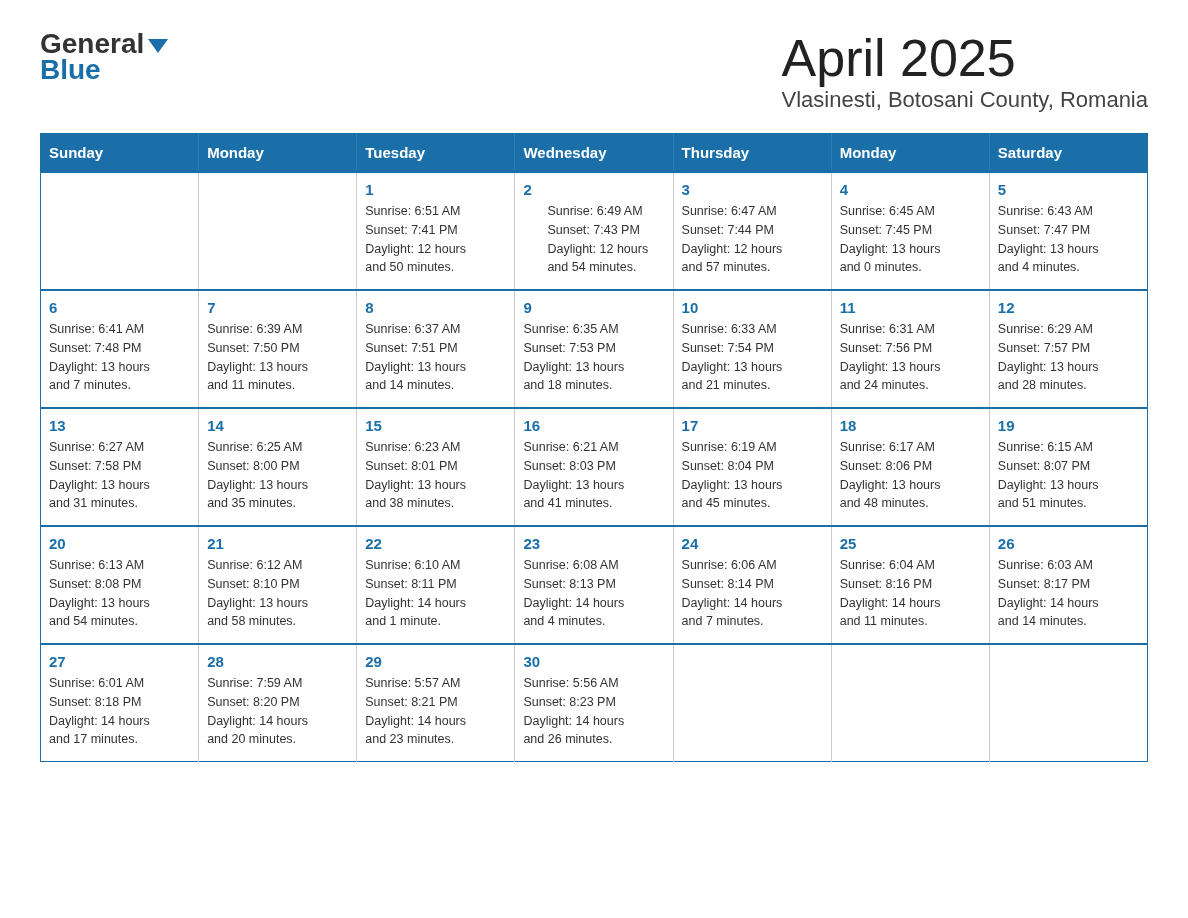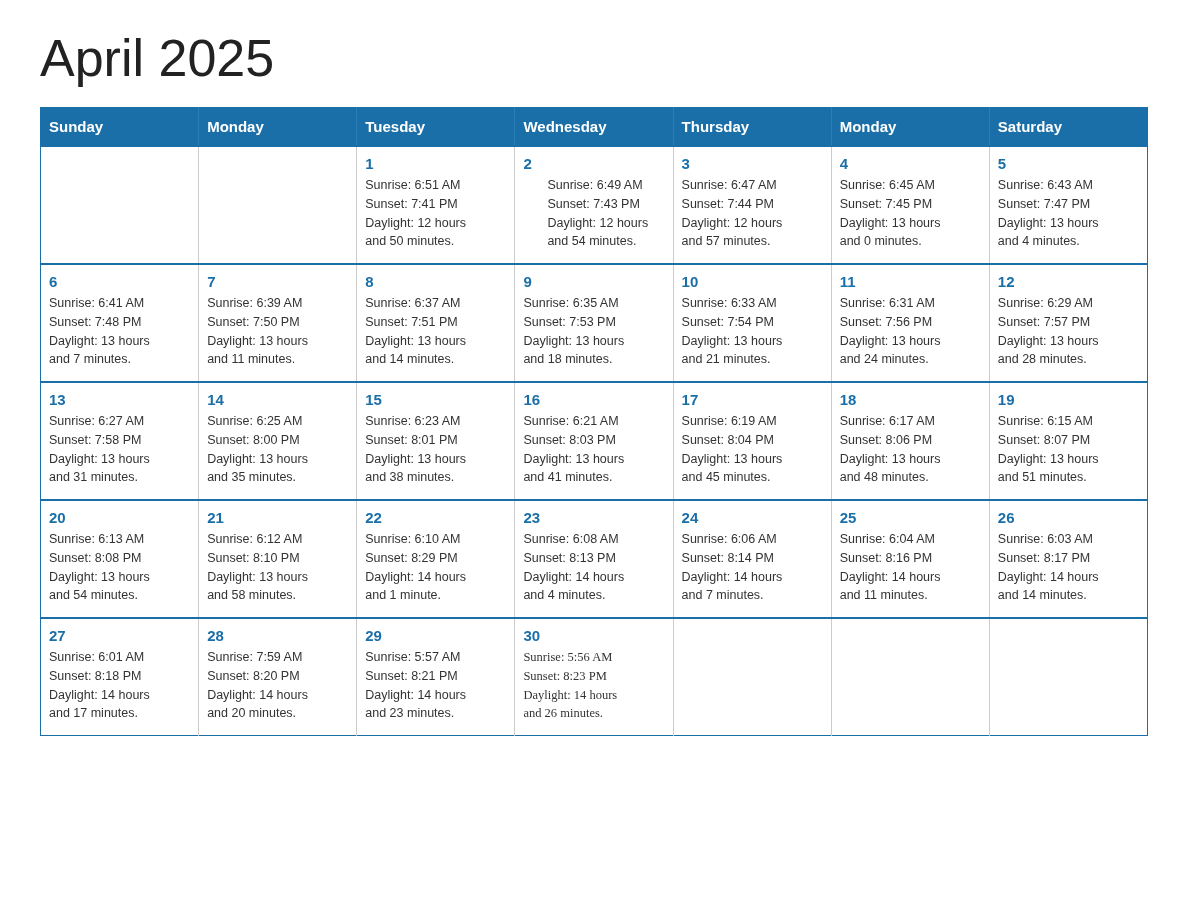--- a/index.html
+++ b/index.html
@@ -102,22 +102,29 @@
       line-height: 1.5;
     }
     .empty-cell {
       background: #fff;
     }
   </style>
 </head>
 <body>
 
 <div class="header">
+  <div class="logo">
+    <div class="logo-text">
+      General<span class="logo-arrow"></span>
+    </div>
+    <div class="logo-line2">Blue</div>
+  </div>
   <div class="title-block">
     <h1>April 2025</h1>
+    <h2>Vlasinesti, Botosani County, Romania</h2>
   </div>
 </div>
 
 <table class="calendar">
   <thead>
     <tr>
     <th>Sunday</th>
         <th>Monday</th>
         <th>Tuesday</th>
         <th>Wednesday</th>
@@ -279,21 +286,21 @@
         <td>
           <div class="day-number">21</div>
           <div class="day-info" style="white-space: pre-line;">Sunrise: 6:12 AM
 Sunset: 8:10 PM
 Daylight: 13 hours
 and 58 minutes.</div>
         </td>
         <td>
           <div class="day-number">22</div>
           <div class="day-info" style="white-space: pre-line;">Sunrise: 6:10 AM
-Sunset: 8:29 PM
+Sunset: 8:11 PM
 Daylight: 14 hours
 and 1 minute.</div>
         </td>
         <td>
           <div class="day-number">23</div>
           <div class="day-info" style="white-space: pre-line;">Sunrise: 6:08 AM
 Sunset: 8:13 PM
 Daylight: 14 hours
 and 4 minutes.</div>
         </td>
@@ -336,21 +343,21 @@
         </td>
         <td>
           <div class="day-number">29</div>
           <div class="day-info" style="white-space: pre-line;">Sunrise: 5:57 AM
 Sunset: 8:21 PM
 Daylight: 14 hours
 and 23 minutes.</div>
         </td>
         <td>
           <div class="day-number">30</div>
-          <div class="day-info" style="white-space: pre-line; font-family: Liberation Serif, serif;">Sunrise: 5:56 AM
+          <div class="day-info" style="white-space: pre-line;">Sunrise: 5:56 AM
 Sunset: 8:23 PM
 Daylight: 14 hours
 and 26 minutes.</div>
         </td>
         <td class="empty-cell"></td>
         <td class="empty-cell"></td>
         <td class="empty-cell"></td>
       </tr>
     </tbody>
 </table>

